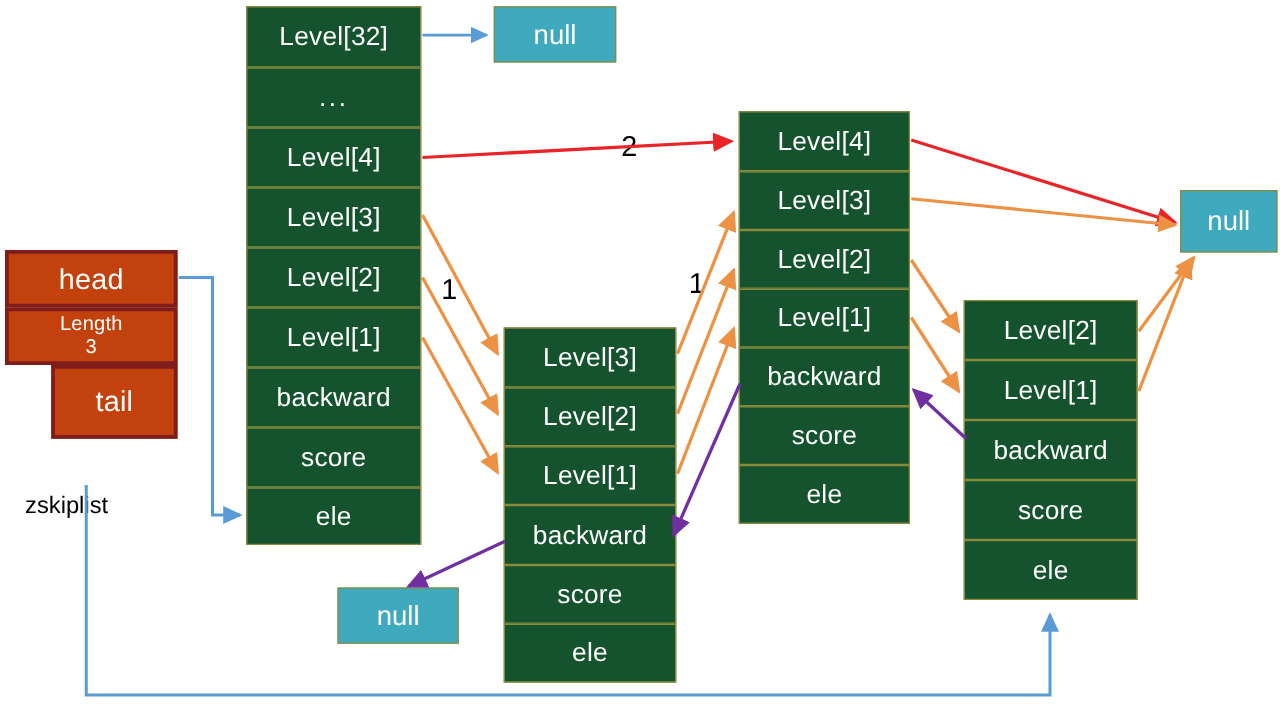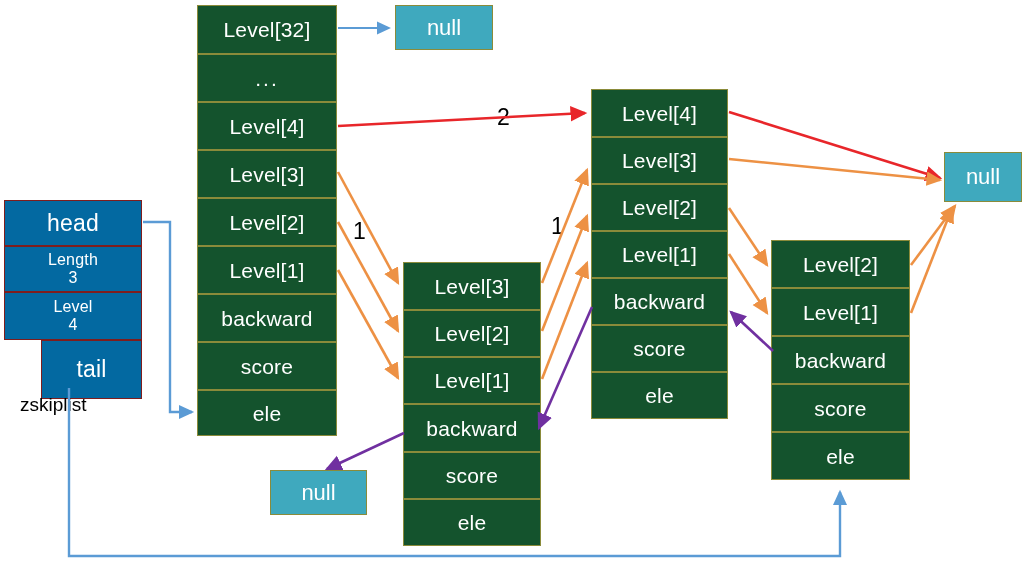--- a/index.html
+++ b/index.html
@@ -20,21 +20,21 @@
     color:#ffffff;
     display:flex;align-items:center;justify-content:center;
     font-size:21px;
     line-height:1;
     letter-spacing:0.2px;
     white-space:nowrap;
   }
   .cell.dots{font-size:21px;letter-spacing:2px;}
   .cell.small{font-size:16px;line-height:1.15;flex-direction:column;}
 
-  .olive .cell{background:#0369a1;border:1px solid #7f1d1d;}
+  .olive .cell{background:#c2410c;border:3px solid #7f1d1d;}
 
   .nullbox{
     position:absolute;
     box-sizing:border-box;
     background:#3FA9BE;
     border:1px solid #8A8B3A;
     color:#fff;
     display:flex;align-items:center;justify-content:center;
     font-size:22px;
   }
@@ -58,24 +58,20 @@
 </head>
 <body>
 
 <div id="stage">
 
   <div class="node olive" style="left:4px;top:200px;width:138px;">
     <div class="cell" style="height:46px;font-size:23px;">head</div>
     <div class="cell small" style="height:46px;">
       <span>Length</span>
       <span>3</span>
-    </div>
-    <div class="cell small" style="height:48px;">
-      <span>Level</span>
-      <span>4</span>
     </div>
     <div class="cell" style="height:59px;font-size:23px;margin-left:37px;">tail</div>
   </div>
   <div class="caption" style="left:20px;top:394px;">zskiplist</div>
 
   <div class="node" style="left:197px;top:5px;width:140px;">
     <div class="cell" style="height:49px;">Level[32]</div>
     <div class="cell dots" style="height:48px;">...</div>
     <div class="cell" style="height:48px;">Level[4]</div>
     <div class="cell" style="height:48px;">Level[3]</div>

